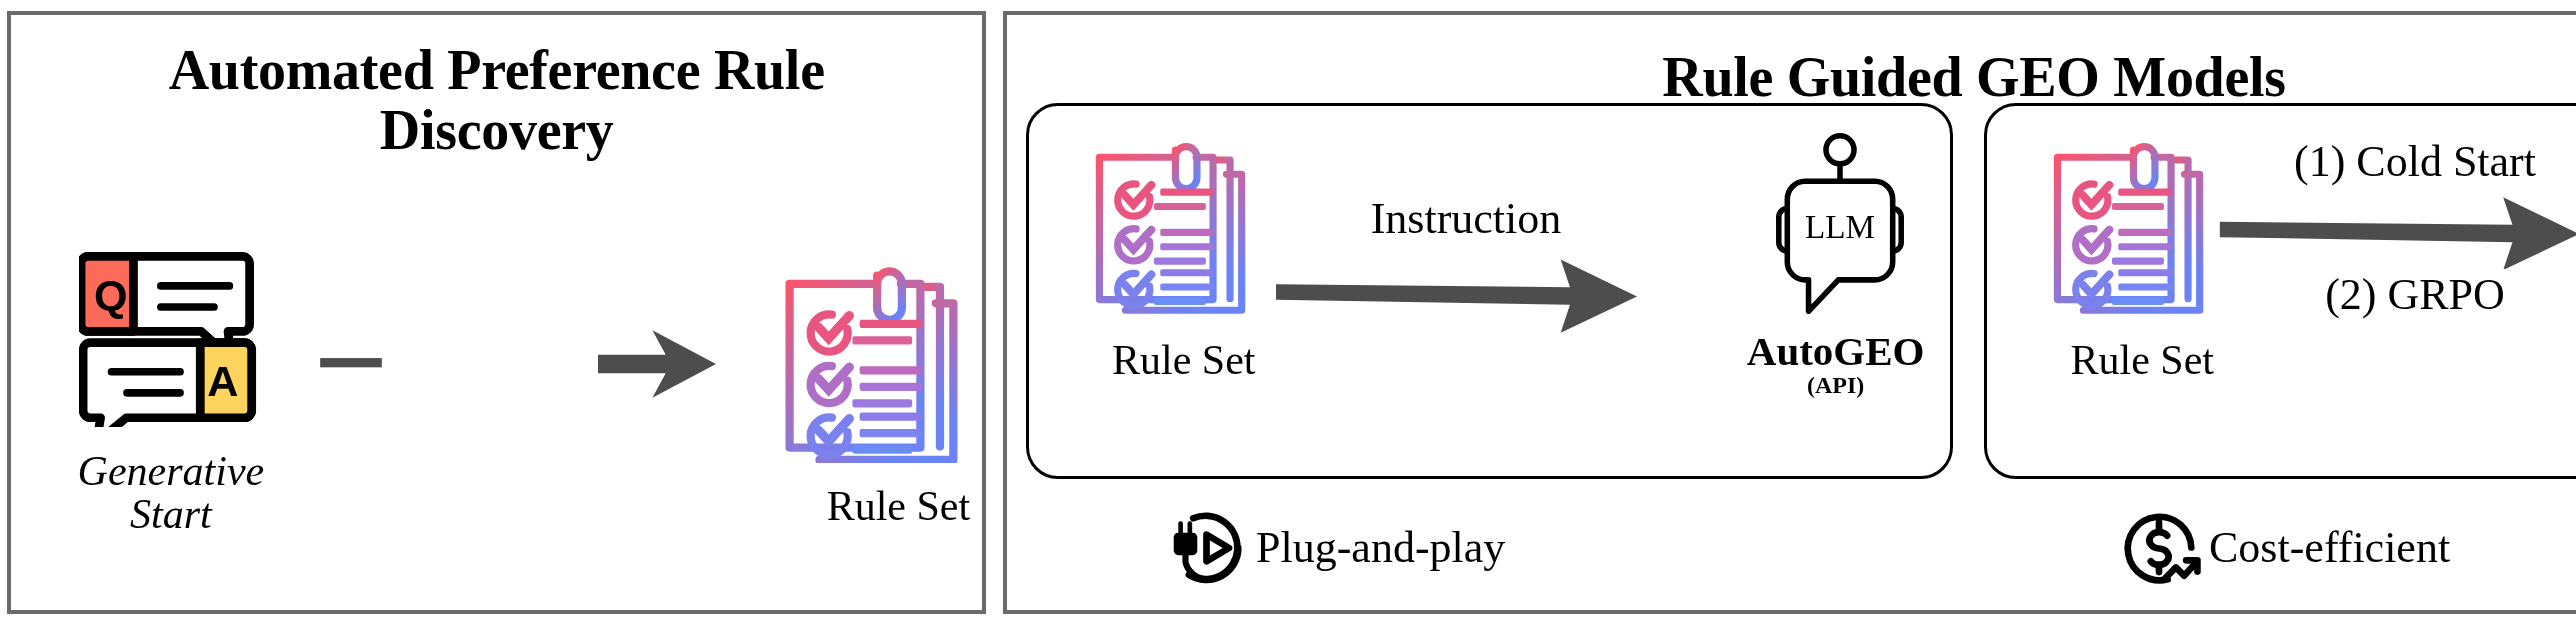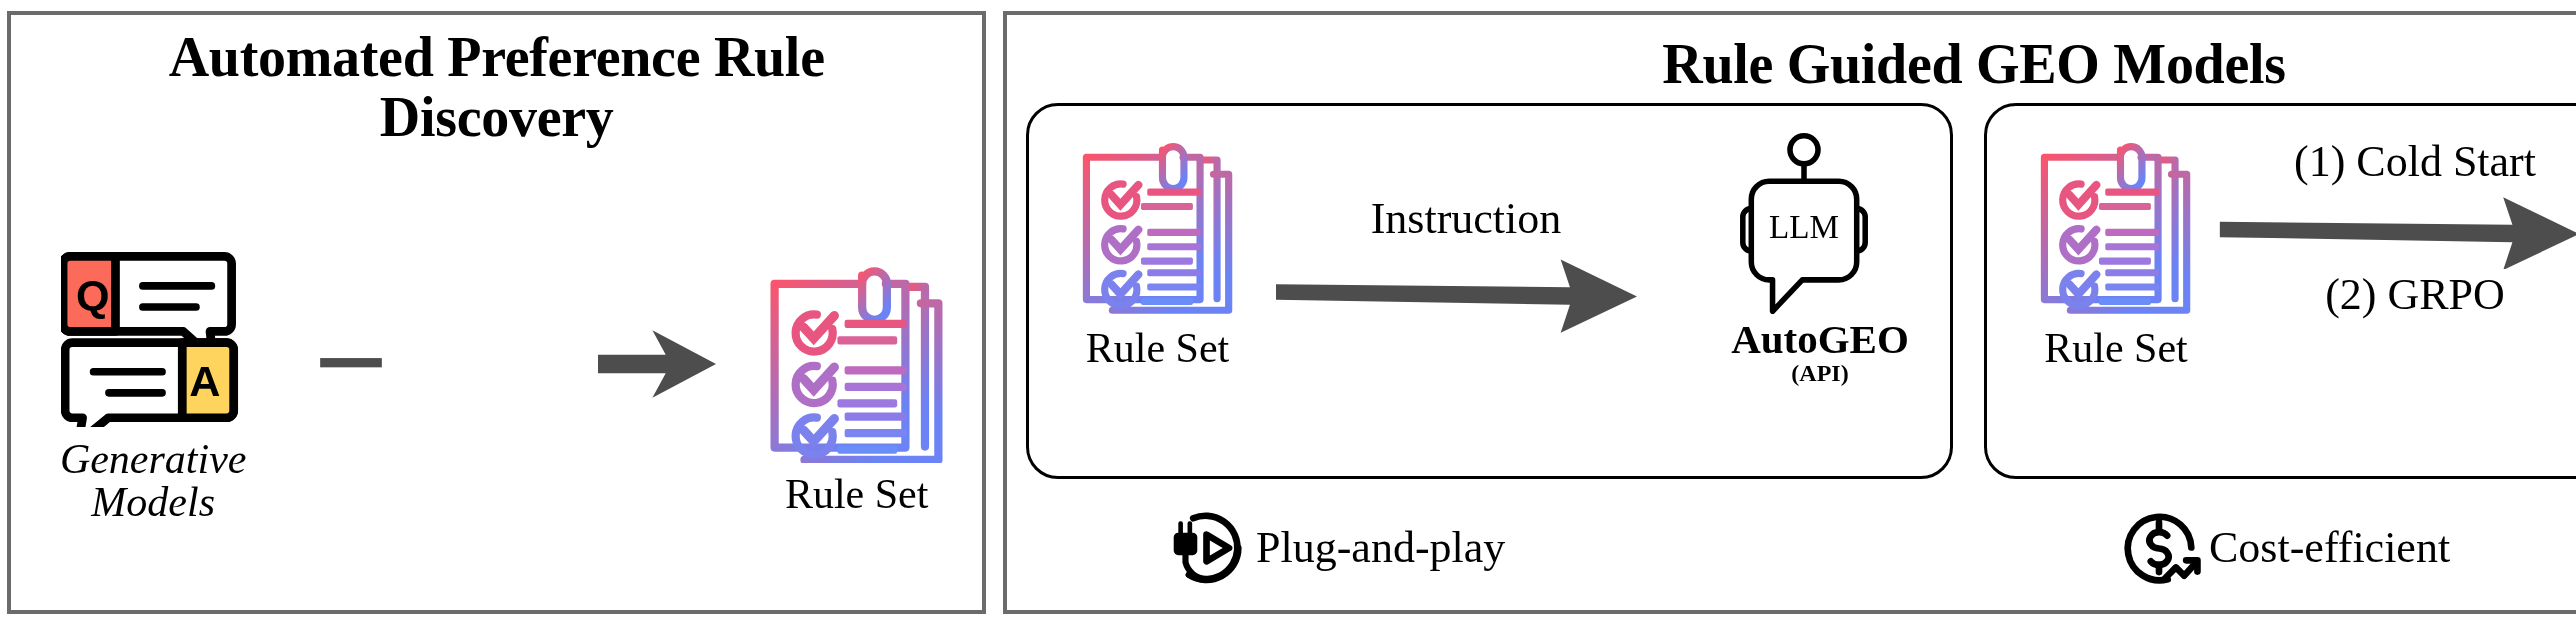--- a/index.html
+++ b/index.html
@@ -8,41 +8,41 @@
 
   .canvas{position:relative;width:2952px;height:634px;background:#fff;}
 
   
   .panel{position:absolute;top:11.3px;height:603px;border:4.6px solid #6b6b6b;
          background:#fff;box-sizing:border-box;}
   #panel-left{left:7.2px;width:979px;}
   #panel-right{left:1003px;width:1942px;}
 
   .panel-title{position:absolute;left:0;right:0;text-align:center;
-               font-weight:bold;line-height:1.08;letter-spacing:-0.3px;}
+               font-weight:bold;line-height:1.08;letter-spacing:-0.3px;margin-top:13px;}
 
   #title-left{top:11.3px;font-size:56px;padding:0 46px;box-sizing:border-box;}
   #title-right{top:18.5px;font-size:56px;}
 
   
   .cap{text-align:center;font-size:42px;line-height:1.02;white-space:nowrap;}
   .cap-b{text-align:center;font-size:41px;font-weight:bold;line-height:1.05;white-space:nowrap;margin-left:33px;}
 
   
   .card{position:absolute;border:3.6px solid #000;border-radius:32px;
         background:#fff;box-sizing:border-box;}
 
   
   .arrowsvg{display:block;}
 
   
   .feature{position:absolute;display:flex;align-items:center;gap:6px;}
   .feature-label{font-size:44px;white-space:nowrap;line-height:1;}
 
-  .stack{display:flex;flex-direction:column;align-items:center;}
+  .stack{display:flex;flex-direction:column;align-items:flex-end;gap:12px;}
   .icon-wrap{display:block;}
 </style>
 </head>
 <body>
 
 <div class="canvas">
 
   <div class="panel" id="panel-left">
 
     <div class="panel-title" id="title-left">
@@ -62,21 +62,21 @@
 
           <path d="M22 196 h300 a14 14 0 0 1 14 14 v118 a14 14 0 0 1 -14 14 h-230 l-58 48 8 -48 h-20 a14 14 0 0 1 -14 -14 v-118 a14 14 0 0 1 14 -14 z" fill="#ffffff" stroke="#000" stroke-width="17" stroke-linejoin="round"></path>
           <path d="M236 196 h86 a14 14 0 0 1 14 14 v118 a14 14 0 0 1 -14 14 h-86 z" fill="#ffd45e" stroke="#000" stroke-width="17" stroke-linejoin="round"></path>
           <text x="280" y="300" font-family="'Liberation Sans',sans-serif" font-size="84" font-weight="bold" text-anchor="middle" fill="#000">A</text>
           <rect x="56" y="245" width="148" height="15" rx="7" fill="#000"></rect>
           <rect x="86" y="286" width="118" height="15" rx="7" fill="#000"></rect>
         </svg>
       </span>
       <div class="cap" style="margin-top:11px;font-style:italic;">
         <div>Generative</div>
-        <div>Models</div>
+        <div>Start</div>
       </div>
     </div>
 
     <div style="position:absolute;left:309px;top:340px;">
       <svg width="62" height="14.4" class="arrowsvg" viewBox="0 0 120 28">
           <rect x="0" y="6" width="120" height="18" fill="#4d4d4d"></rect>
         </svg>
     </div>
 
 

